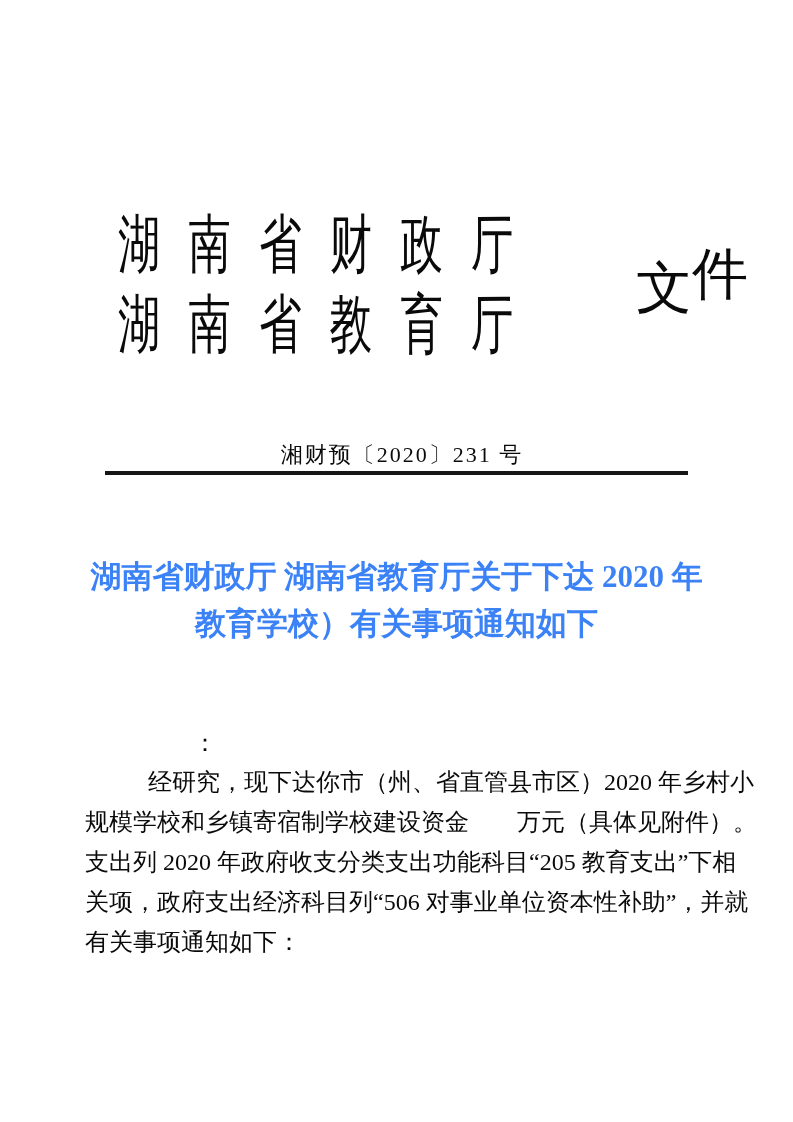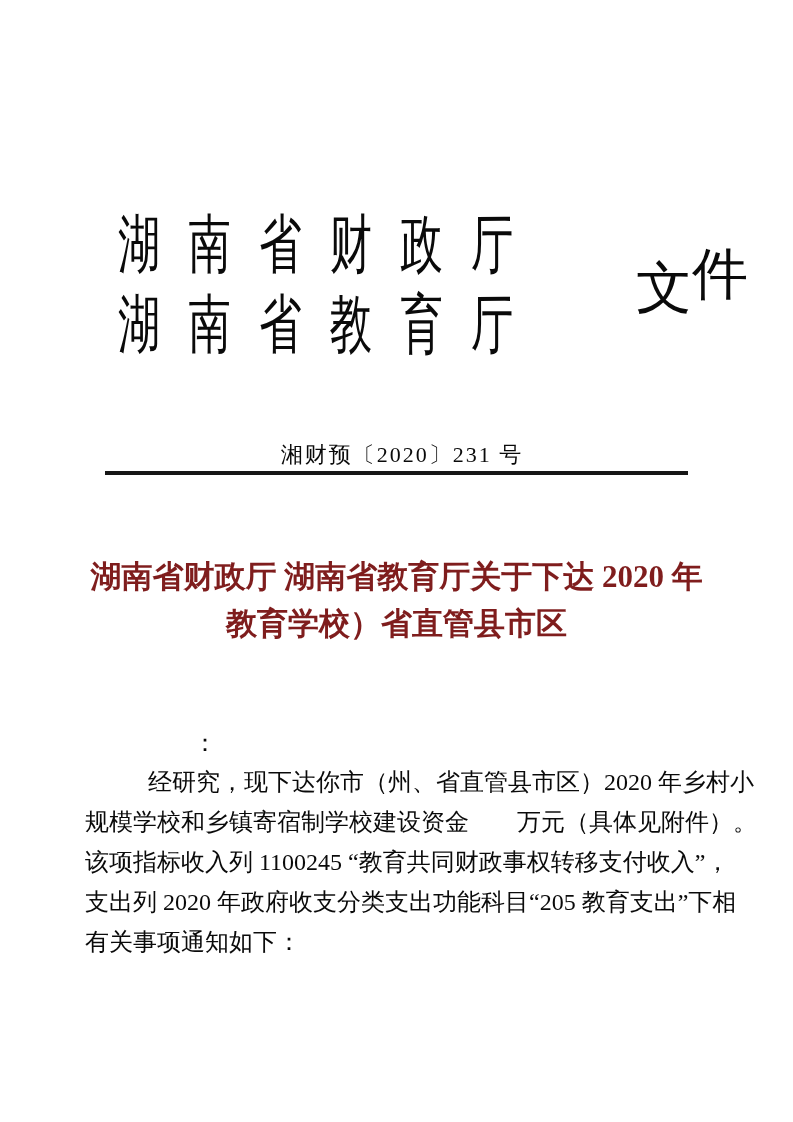--- a/index.html
+++ b/index.html
@@ -80,21 +80,21 @@
   
   .doc-title {
     position: absolute;
     left: 60px;
     top: 553px;
     width: 673px;
     text-align: center;
     font-size: 31px;
     font-weight: bold;
     line-height: 47px;
-    color: #7f1d1d;
+    color: #3b82f6;
   }
   .doc-title .title-line {
     display: block;
     white-space: nowrap;
   }
 
   
   .salutation {
     position: absolute;
     left: 85px;
@@ -141,26 +141,26 @@
   </div>
 
   <div class="doc-label"><span class="char-wen">文</span><span class="char-jian">件</span></div>
 
   <div class="doc-number">湘财预〔2020〕231 号</div>
 
   <div class="header-divider"></div>
 
   <div class="doc-title">
     <span class="title-line">湖南省财政厅 湖南省教育厅关于下达 2020 年</span>
-    <span class="title-line">教育学校）省直管县市区</span>
+    <span class="title-line">教育学校）有关事项通知如下</span>
   </div>
 
   <div class="salutation">：</div>
 
   <div class="body-block">
     <div class="body-line first">经研究，现下达你市（州、省直管县市区）2020 年乡村小</div>
     <div class="body-line">规模学校和乡镇寄宿制学校建设资金　　万元（具体见附件）。</div>
-    <div class="body-line">该项指标收入列 1100245 “教育共同财政事权转移支付收入”，</div>
     <div class="body-line">支出列 2020 年政府收支分类支出功能科目“205 教育支出”下相</div>
+    <div class="body-line">关项，政府支出经济科目列“506 对事业单位资本性补助”，并就</div>
     <div class="body-line last">有关事项通知如下：</div>
   </div>
 
 </div>
 
 </body></html>

